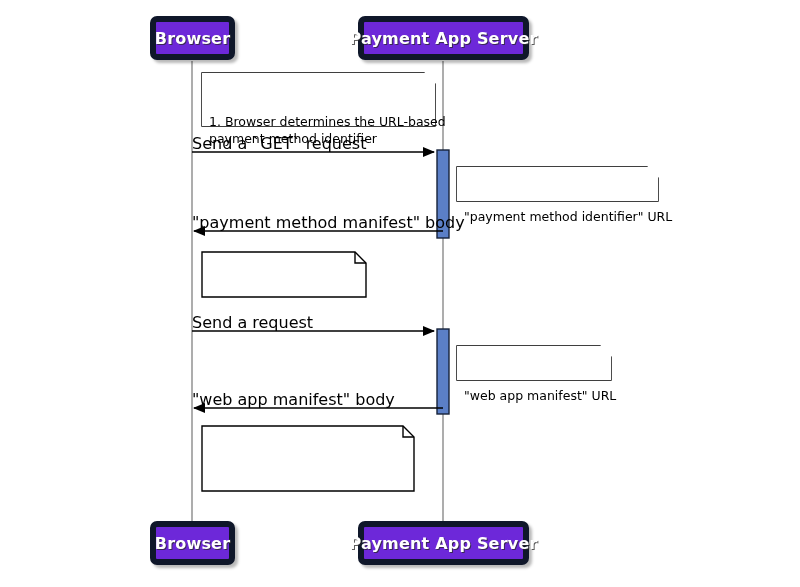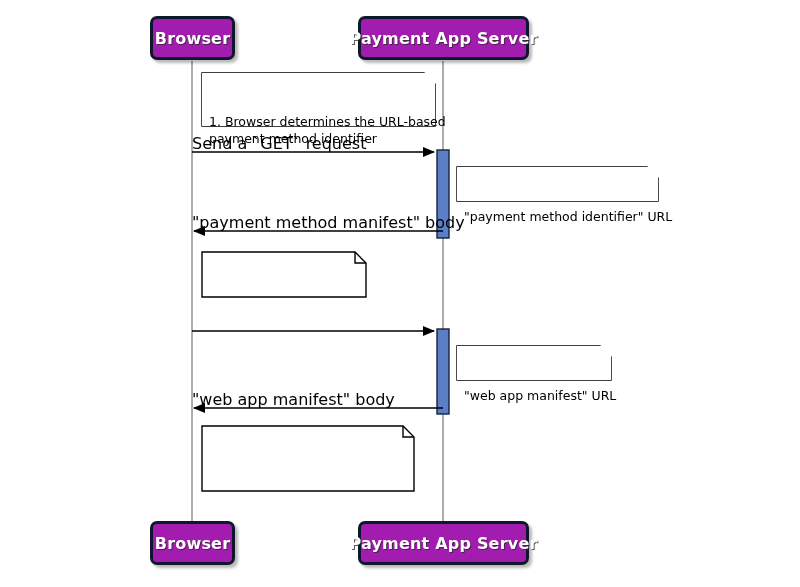--- a/index.html
+++ b/index.html
@@ -25,22 +25,22 @@
     left: 0;
     top: 0;
     width: 800px;
     height: 587px;
   }
 
   
   .participant {
     position: absolute;
     box-sizing: border-box;
-    background: #a21caf;
-    border: 3px solid #0f172a;
+    background: #6d28d9;
+    border: 6px solid #0f172a;
     border-radius: 7px;
     box-shadow: 3px 3px 3px rgba(0,0,0,0.28);
     display: flex;
     align-items: center;
     justify-content: center;
     color: #ffffff;
     font-weight: bold;
     font-size: 16px;
     letter-spacing: 0.2px;
     text-shadow: 1px 1px 0 rgba(40,40,40,0.75);
@@ -149,16 +149,17 @@
 
   <div class="note" style="left:457px; top:346px; width:154px; height:34px; filter:none; padding-top:7px;">
     <span class="note-text">"web app manifest" URL</span>
   </div>
 
 
   <div class="msg-label" style="left:192px; top:134px; width:250px;">Send a `GET` request</div>
 
   <div class="msg-label" style="left:192px; top:213px; width:250px;">"payment method manifest" body</div>
 
+  <div class="msg-label" style="left:192px; top:313px; width:250px;">Send a request</div>
 
   <div class="msg-label" style="left:192px; top:390px; width:250px;">"web app manifest" body</div>
 
 </div>
 
 </body></html>

